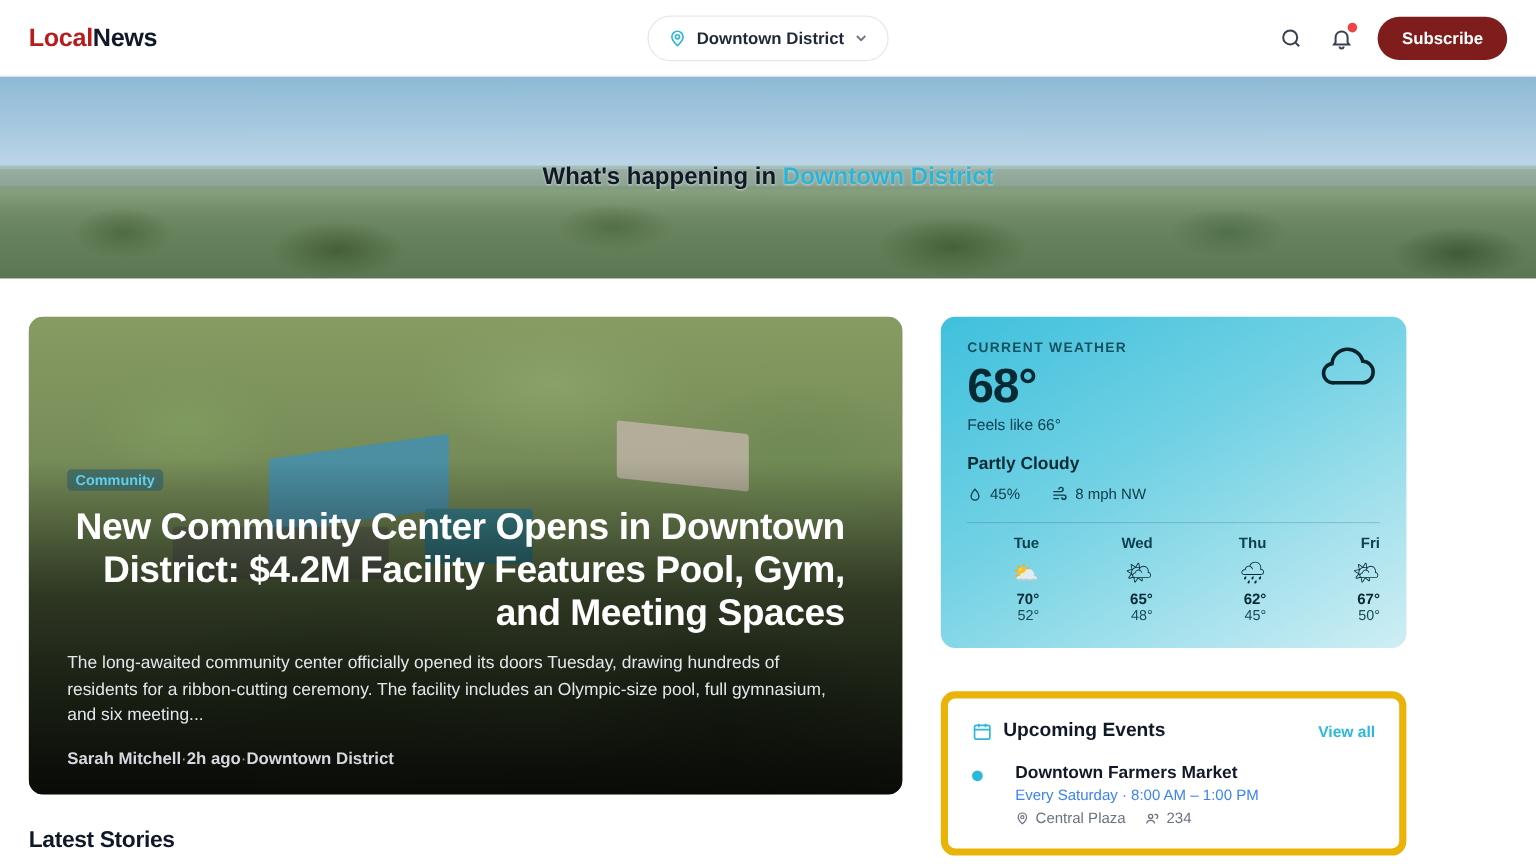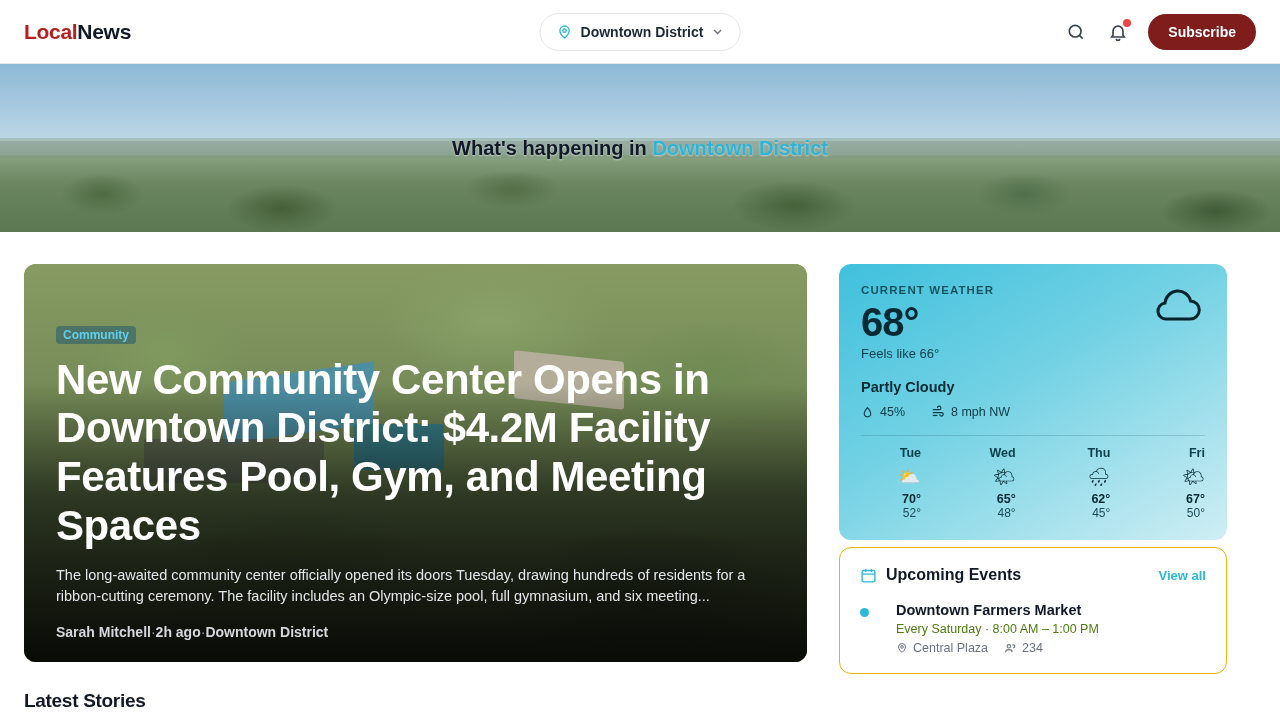--- a/index.html
+++ b/index.html
@@ -83,21 +83,21 @@
     text-align: center; font-size: 20px; font-weight: 700; color: #111827;
     text-shadow: 0 1px 2px rgba(255,255,255,.55);
   }
   .banner-title .district { color: #2fb4d6; }
 
   
   .main {
     display: flex; gap: 32px;
     padding: 32px 24px 0 24px;
   }
-  .col-left { width: 783px; }
+  .col-left { width: 728px; }
   .col-right { width: 388px; }
 
   
   .feature {
     position: relative; height: 398px; border-radius: 12px; overflow: hidden;
     background: linear-gradient(to bottom, #8a9a6a 0%, #6f8454 45%, #56663f 100%);
     cursor: pointer;
   }
   .feature .aerial {
     position: absolute; inset: 0;
@@ -131,22 +131,22 @@
   }
   .feature .content {
     position: absolute; left: 32px; right: 48px; bottom: 22px;
   }
   .tag {
     display: inline-block; font-size: 12px; font-weight: 600; color: #5fd0ef;
     background: rgba(35,90,110,.55); border-radius: 4px;
     padding: 2px 7px; margin-bottom: 12px;
   }
   .feature h1 {
-    font-size: 42px; line-height: 1.16; font-weight: 700; color: #fff;
-    letter-spacing: -0.4px; margin-bottom: 14px;
+    font-size: 31px; line-height: 1.16; font-weight: 700; color: #fff;
+    letter-spacing: -0.4px; margin-bottom: 14px; text-align: right;
   }
   .feature p {
     font-size: 14.5px; line-height: 1.5; color: #e4e7ea; margin-bottom: 16px;
     max-width: 740px;
   }
   .meta { font-size: 14px; color: #d5d9dd; display: flex; align-items: flex-start; gap: 0; font-weight: 600;}
   .meta .sep { color: #9aa2a8; font-weight: 400; }
 
   .latest { margin-top: 28px; font-size: 19px; font-weight: 700; letter-spacing: -0.3px; }
 
@@ -166,31 +166,31 @@
   .wx-div { height: 1px; background: rgba(8,60,72,.18); margin: 16px 0 10px; }
   .forecast { display: flex; justify-content: space-between; }
   .fc { text-align: right; width: 60px; }
   .fc .d { font-size: 12.5px; font-weight: 600; color: #0d3f4c; }
   .fc .ic { font-size: 18px; margin: 6px 0 4px; }
   .fc .hi { font-size: 12.5px; font-weight: 700; }
   .fc .lo { font-size: 12px; color: #1b4b57; }
 
   
   .events {
-    margin-top: 7px; border: 1px solid #eab308; border-radius: 12px;
+    margin-top: 36px; border: 6px solid #eab308; border-radius: 12px;
     padding: 18px 20px; background: #fff;
   }
   .ev-head { display: flex; align-items: center; }
   .ev-title { font-size: 16px; font-weight: 700; display: flex; align-items: center; gap: 9px; }
   .cal-icon { color: #2cb9d8; display: block; }
   .ev-viewall { margin-left: auto; font-size: 13px; color: #2cb9d8; font-weight: 600; cursor: pointer; }
   .ev-item { display: flex; gap: 27px; margin-top: 18px; cursor: pointer; }
   .ev-dot { width: 9px; height: 9px; border-radius: 50%; background: #2cb9d8; margin-top: 6px; flex: none; }
   .ev-name { font-size: 14.5px; font-weight: 700; color: #111827; }
-  .ev-when { font-size: 12.5px; color: #4d7c0f; margin-top: 4px; }
+  .ev-when { font-size: 12.5px; color: #3b82f6; margin-top: 4px; }
   .ev-where { font-size: 12.5px; color: #6b7280; margin-top: 5px; display: flex; gap: 16px; align-items: center; }
   .ev-where span { display: flex; align-items: center; gap: 5px; }
 </style>
 </head>
 <body>
 
 <div class="header">
   <div class="logo">
     <span class="accent">Local</span><span class="rest">News</span>
   </div>

